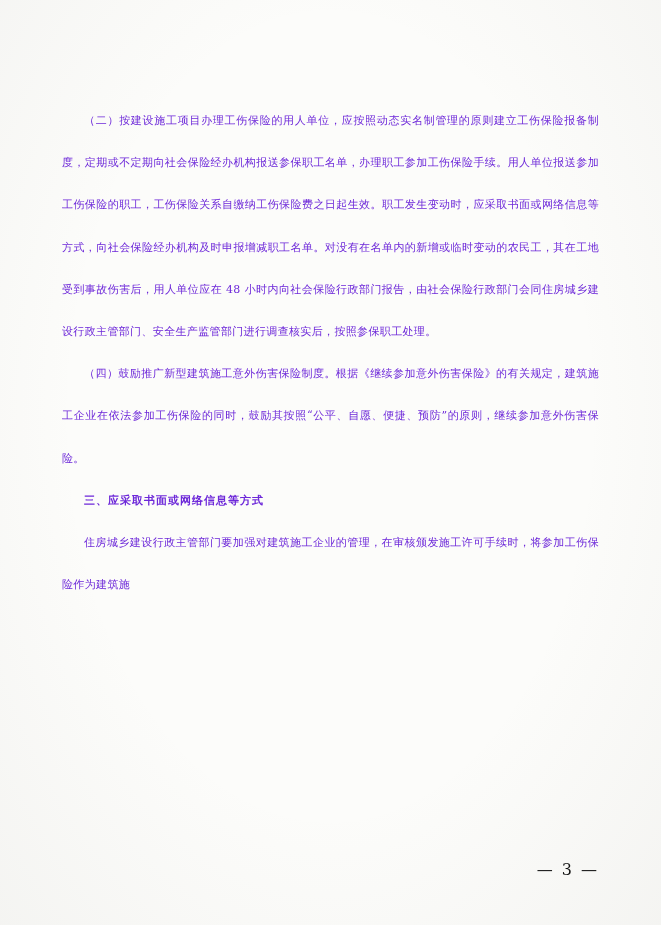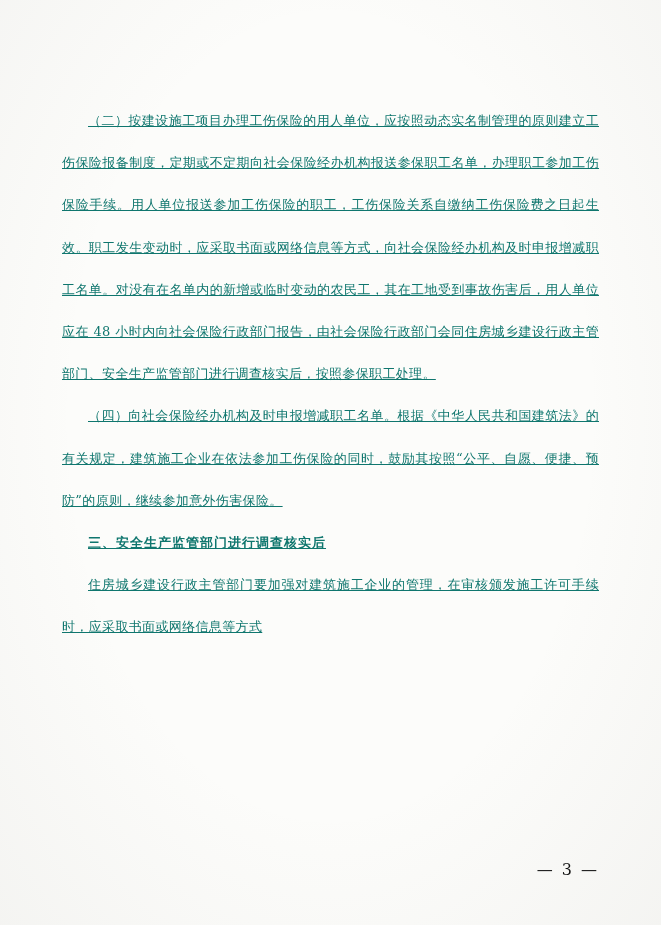--- a/index.html
+++ b/index.html
@@ -25,27 +25,26 @@
   .page::before {
     content: "";
     position: absolute;
     inset: 0;
     pointer-events: none;
     background:
       radial-gradient(ellipse at 50% 45%, rgba(255,255,255,0) 55%, rgba(120,118,110,0.06) 100%);
   }
   .body-text {
     position: relative;
-    color: #0f766e;
-    font-size: 13px;
+    color: #6d28d9;
+    font-size: 11px;
     line-height: 42.2px;
     text-align: justify;
     text-justify: inter-ideograph;
     letter-spacing: 0.35px;
-    text-decoration: underline;
   }
   p {
     margin: 0;
     text-indent: 2em;
   }
   p.heading {
     font-weight: bold;
     text-indent: 2em;
     letter-spacing: 1px;
   }
@@ -57,18 +56,18 @@
     color: #151515;
     letter-spacing: 2px;
   }
 </style>
 </head>
 <body>
 
 <div class="page">
   <div class="body-text">
     <p>（二）按建设施工项目办理工伤保险的用人单位，应按照动态实名制管理的原则建立工伤保险报备制度，定期或不定期向社会保险经办机构报送参保职工名单，办理职工参加工伤保险手续。用人单位报送参加工伤保险的职工，工伤保险关系自缴纳工伤保险费之日起生效。职工发生变动时，应采取书面或网络信息等方式，向社会保险经办机构及时申报增减职工名单。对没有在名单内的新增或临时变动的农民工，其在工地受到事故伤害后，用人单位应在 48 小时内向社会保险行政部门报告，由社会保险行政部门会同住房城乡建设行政主管部门、安全生产监管部门进行调查核实后，按照参保职工处理。</p>
-    <p>（四）向社会保险经办机构及时申报增减职工名单。根据《中华人民共和国建筑法》的有关规定，建筑施工企业在依法参加工伤保险的同时，鼓励其按照“公平、自愿、便捷、预防”的原则，继续参加意外伤害保险。</p>
-    <p class="heading">三、安全生产监管部门进行调查核实后</p>
-    <p>住房城乡建设行政主管部门要加强对建筑施工企业的管理，在审核颁发施工许可手续时，应采取书面或网络信息等方式</p>
+    <p>（四）鼓励推广新型建筑施工意外伤害保险制度。根据《继续参加意外伤害保险》的有关规定，建筑施工企业在依法参加工伤保险的同时，鼓励其按照“公平、自愿、便捷、预防”的原则，继续参加意外伤害保险。</p>
+    <p class="heading">三、应采取书面或网络信息等方式</p>
+    <p>住房城乡建设行政主管部门要加强对建筑施工企业的管理，在审核颁发施工许可手续时，将参加工伤保险作为建筑施</p>
   </div>
   <div class="page-number">— 3 —</div>
 </div>
 
 </body></html>

